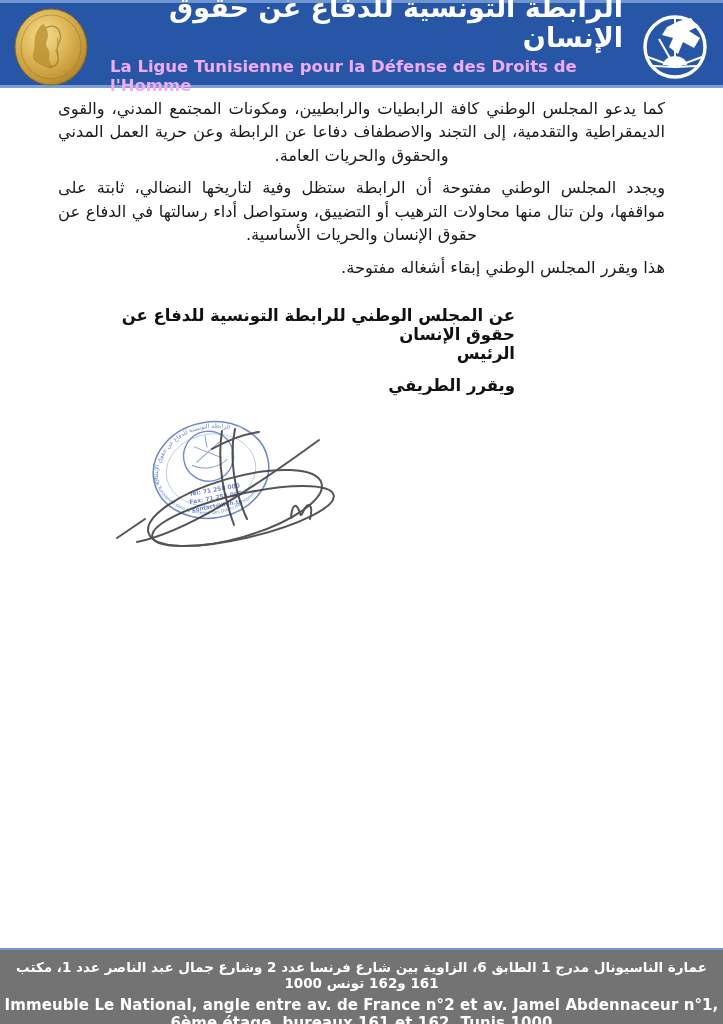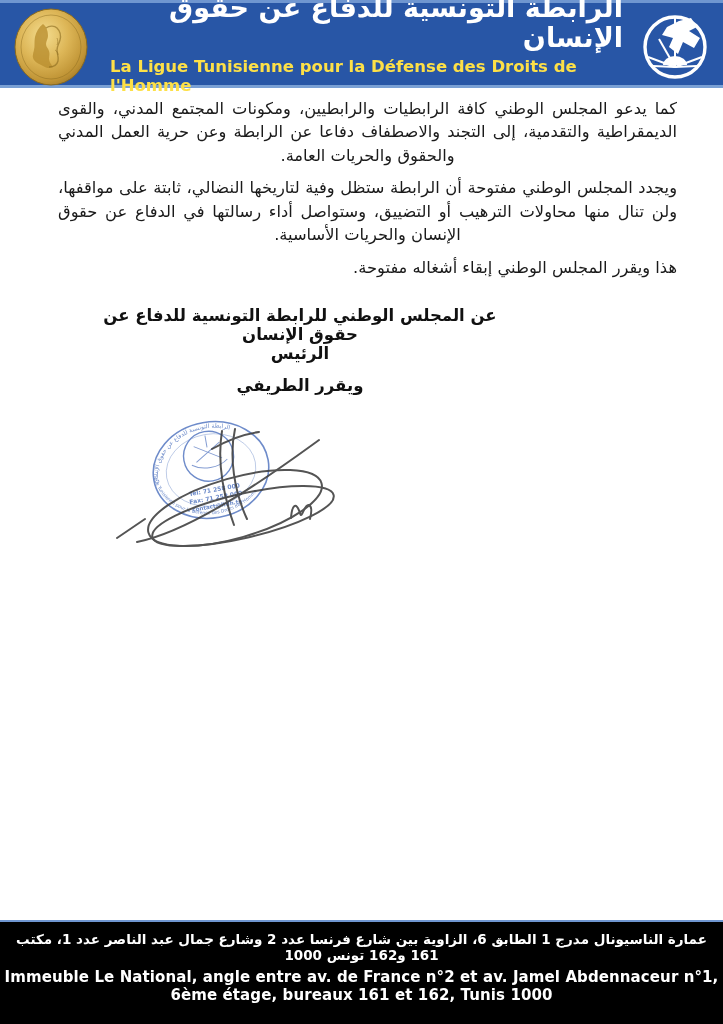--- a/index.html
+++ b/index.html
@@ -11,42 +11,42 @@
     position: absolute; top: 0; left: 0; right: 0; height: 88px;
     background: #2856a6;
     border-top: 3px solid #6f96d0;
     border-bottom: 3px solid #7aa0d4;
     display: flex; align-items: center;
   }
   .medal { position: absolute; left: 13px; top: 5px; width: 76px; height: 78px; }
   .hdr-text { position: absolute; left: 110px; right: 100px; top: 0; bottom: 0;
     display: flex; flex-direction: column; align-items: center; justify-content: center; }
   .hdr-ar { color: #ffffff; font-weight: bold; font-size: 27px; line-height: 1.1; direction: rtl; letter-spacing: 0; }
-  .hdr-fr { color: #fde047; font-weight: bold; font-size: 16.5px; margin-top: 5px; }
+  .hdr-fr { color: #f0abfc; font-weight: bold; font-size: 16.5px; margin-top: 5px; }
   .logo { position: absolute; right: 12px; top: 8px; width: 72px; height: 72px; }
 
   
-  .letter { position: absolute; top: 97px; left: 58px; right: 46px;
+  .letter { position: absolute; top: 97px; left: 58px; right: 58px;
     direction: rtl; color: #1a1a1a; font-size: 16.3px; }
   .para { line-height: 1.44; text-align: justify; text-align-last: center; margin-bottom: 9px; }
   .para.last-right { text-align: right; text-align-last: right; margin-top: 3px; }
 
   
   .sig { position: absolute; top: 306px; left: 85px; width: 430px;
-    direction: rtl; text-align: center; font-weight: bold; color: #111; font-size: 16.5px; }
+    direction: rtl; font-weight: bold; color: #111; font-size: 16.5px; }
   .sig-title { }
   .sig-name { margin-top: 13px; }
 
   
   .stampsig { position: absolute; left: 103px; top: 404px; }
 
   
   .ftr {
-    position: absolute; left: 0; right: 0; bottom: 0; height: 104px;
-    background: #000000; border-top: 2px solid #6f96d0;
+    position: absolute; left: 0; right: 0; bottom: 0; height: 76px;
+    background: #737373; border-top: 2px solid #6f96d0;
     color: #ffffff; text-align: center; padding-top: 9px;
   }
   .ftr-ar { direction: rtl; font-size: 13.5px; font-weight: bold; }
   .ftr-fr { font-size: 15px; font-weight: bold; margin-top: 5px; letter-spacing: 0.1px; }
 </style>
 </head>
 <body>
 
 <div class="page">
 

